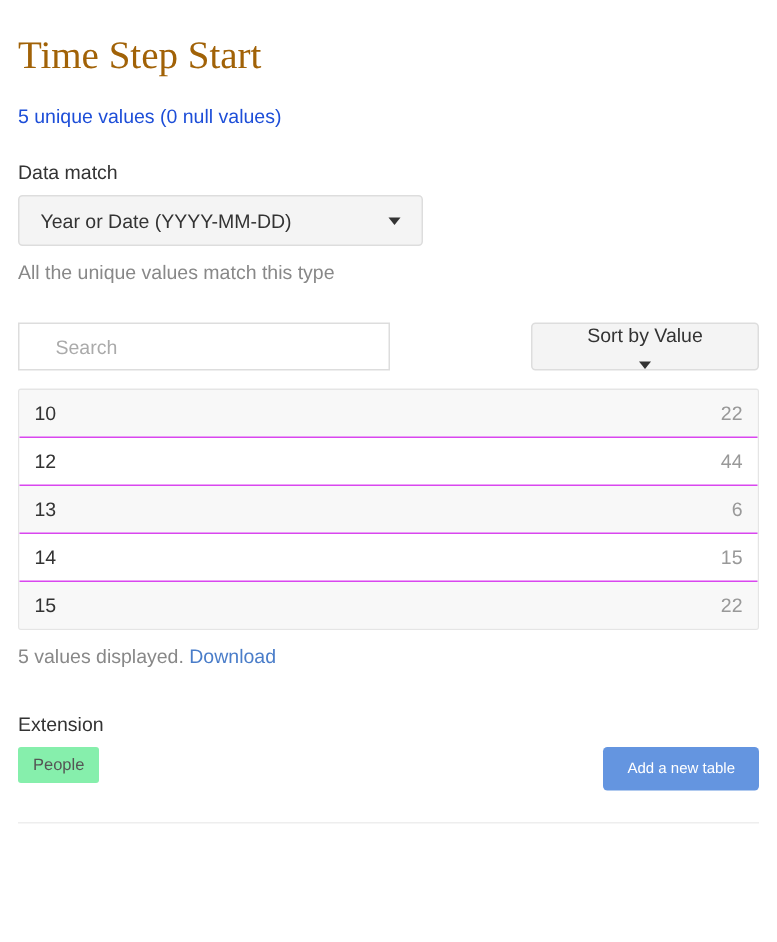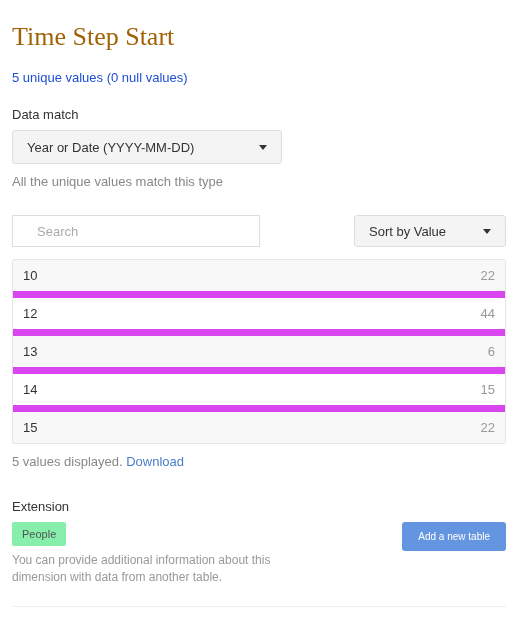--- a/index.html
+++ b/index.html
@@ -78,33 +78,34 @@
       width: 152px;
       height: 32px;
       padding: 0 14px;
       background: #f4f4f4;
       border: 1px solid #ddd;
       border-radius: 3px;
       font-family: -apple-system, Helvetica, Arial, sans-serif;
       font-size: 13px;
       color: #333;
       cursor: pointer;
+      flex-direction: column;
     }
     .table {
       border: 1px solid #e5e5e5;
       border-radius: 2px;
       margin-bottom: 10px;
     }
     .row {
       display: flex;
       justify-content: space-between;
       padding: 8px 10px;
       font-family: -apple-system, Helvetica, Arial, sans-serif;
       font-size: 13px;
-      border-bottom: 7px solid #d946ef;
+      border-bottom: 1px solid #d946ef;
     }
     .row:last-child { border-bottom: none; }
     .row:nth-child(odd) { background: #f8f8f8; }
     .row:nth-child(even) { background: #fff; }
     .row .val { color: #333; }
     .row .cnt { color: #999; }
     .footer-line {
       font-family: -apple-system, Helvetica, Arial, sans-serif;
       font-size: 13px;
       color: #888;
@@ -192,18 +193,17 @@
 </div>
 
 <div class="footer-line">
   <span>5 values displayed. </span><span class="link">Download</span>
 </div>
 
 <div class="section-label">Extension</div>
 <div class="ext-row">
   <div class="ext-left">
     <div class="pill">People</div>
-    <div class="ext-hint">You can provide additional information about this dimension with data from another table.</div>
   </div>
   <button class="btn-primary">Add a new table</button>
 </div>
 
 <hr class="hr">
 
 </body></html>

